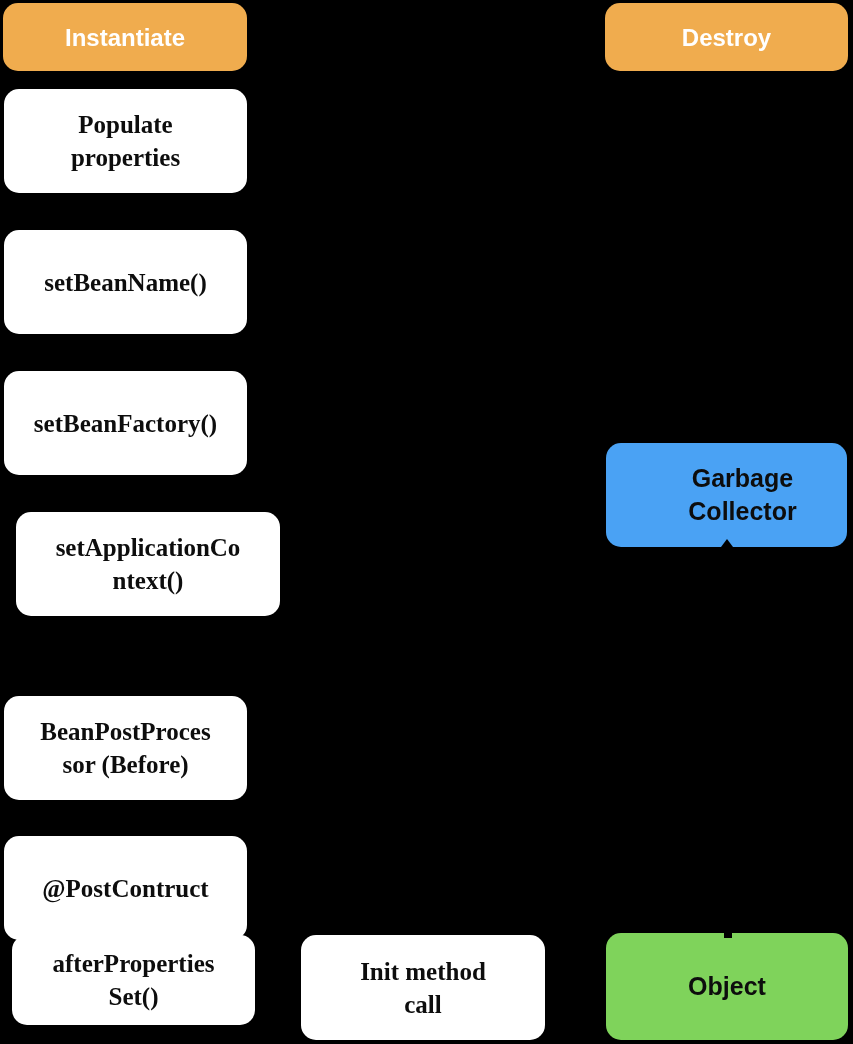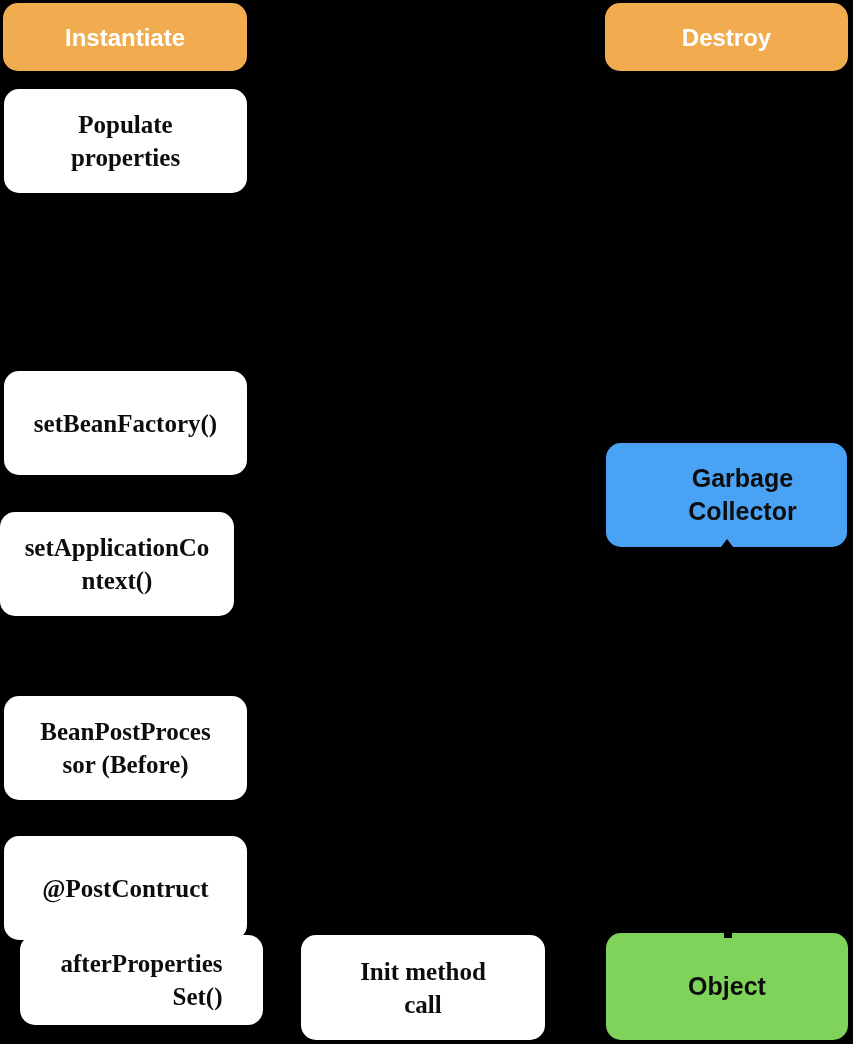--- a/index.html
+++ b/index.html
@@ -69,40 +69,43 @@
 
   <div class="node phase" style="left:3px; top:3px; width:244px; height:68px;">
     <span class="label">Instantiate</span>
   </div>
 
   <div class="node step" style="left:4px; top:89px; width:243px; height:104px;">
     <span class="label">Populate
 properties</span>
   </div>
 
+  <div class="node step" style="left:4px; top:230px; width:243px; height:104px;">
+    <span class="label">setBeanName()</span>
+  </div>
 
   <div class="node step" style="left:4px; top:371px; width:243px; height:104px;">
     <span class="label">setBeanFactory()</span>
   </div>
 
-  <div class="node step" style="left:0; top:512px; width:234px; height:104px;">
+  <div class="node step" style="left:16px; top:512px; width:264px; height:104px;">
     <span class="label">setApplicationCo
 ntext()</span>
   </div>
 
   <div class="node step" style="left:4px; top:653px; width:243px; height:104px;margin-top:43px;">
     <span class="label">BeanPostProces
 sor (Before)</span>
   </div>
 
   <div class="node step" style="left:4px; top:836px; width:243px; height:104px;">
     <span class="label">@PostContruct</span>
   </div>
 
-  <div class="node step" style="left:20px; top:935px; width:243px; height:90px;text-align:right;">
+  <div class="node step" style="left:12px; top:935px; width:243px; height:90px;">
     <span class="label">afterProperties
 Set()</span>
   </div>
 
   <div class="node step" style="left:301px; top:935px; width:244px; height:105px;">
     <span class="label">Init method
 call</span>
   </div>
 
   <div class="node phase" style="left:605px; top:3px; width:243px; height:68px;">

